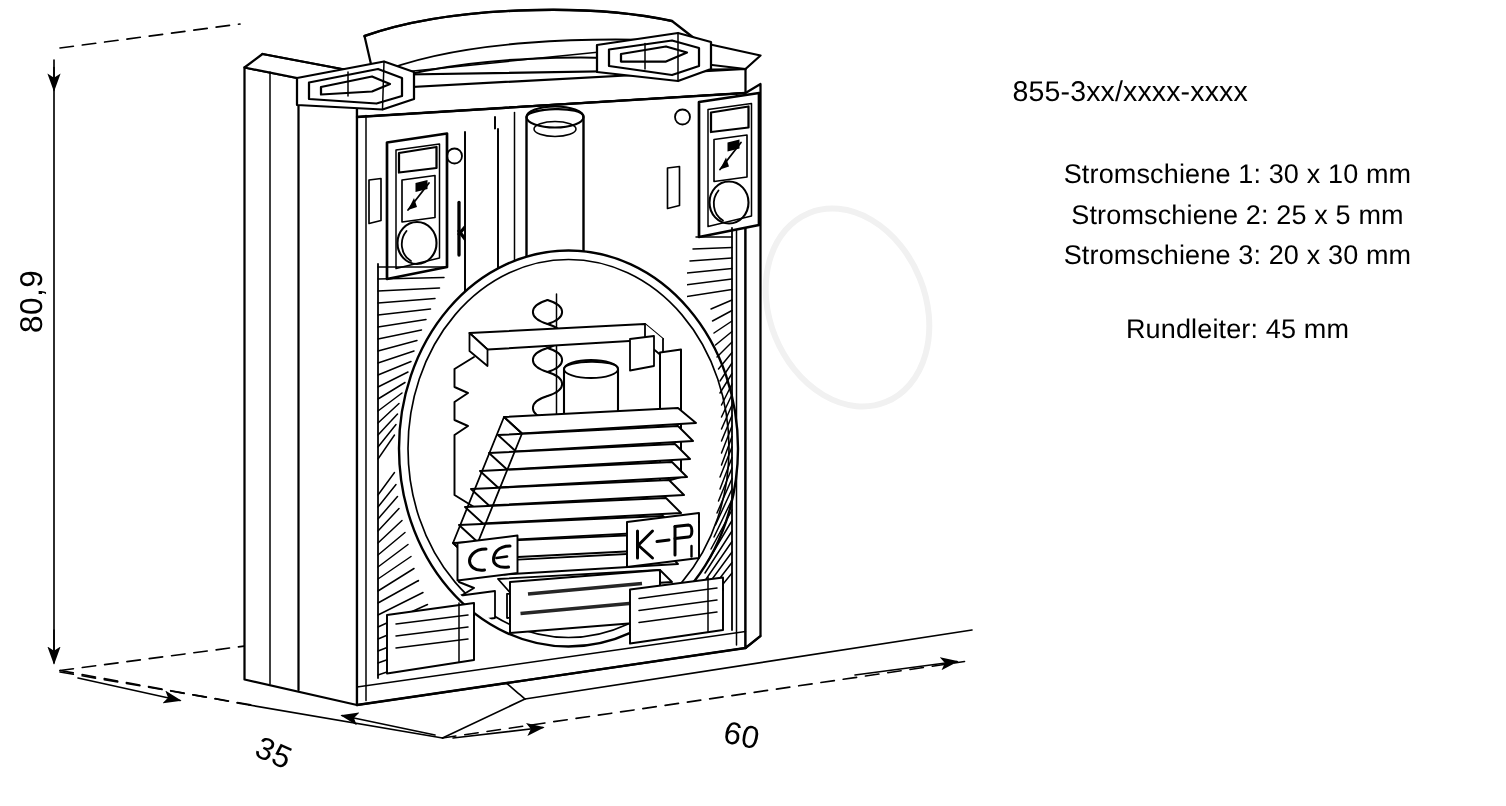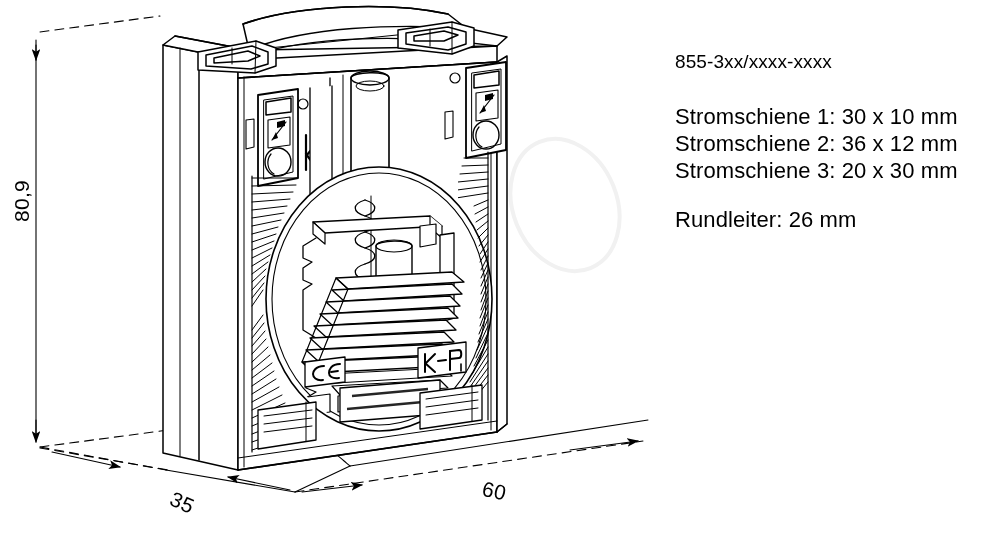--- a/index.html
+++ b/index.html
@@ -4,21 +4,21 @@
 <style>
   html,body{margin:0;padding:0;background:#fff;}
   body{width:1004px;height:537px;position:relative;overflow:hidden;
        font-family:"Liberation Sans",sans-serif;color:#000;}
   #stage{position:absolute;left:0;top:0;width:1004px;height:537px;}
   svg.layer{position:absolute;left:0;top:0;width:1004px;height:537px;}
   .specs{position:absolute;left:675px;top:22px;width:300px;margin-top:27px;}
   .spec-title{font-size:19px;line-height:26px;letter-spacing:.1px;white-space:nowrap;}
   .spec-gap-a{height:28px;}
   .spec-gap-b{height:22px;}
-  .spec-line{font-size:22px;line-height:27px;letter-spacing:.1px;white-space:nowrap;}
+  .spec-line{font-size:18px;line-height:27px;letter-spacing:.1px;white-space:nowrap;text-align:center;}
   .dimtxt{position:absolute;font-size:21px;letter-spacing:.3px;}
   #dim-h{left:10px;top:222px;transform:rotate(-90deg);transform-origin:left top;}
   #dim-d{left:176px;top:487px;transform:rotate(24deg);transform-origin:left top;}
   #dim-w{left:485px;top:477px;transform:rotate(12deg);transform-origin:left top;}
 </style>
 </head>
 <body>
 
 <div id="stage">
 
@@ -346,19 +346,19 @@
   </svg>
 
   <div class="dimtxt" id="dim-h">80,9</div>
   <div class="dimtxt" id="dim-d">35</div>
   <div class="dimtxt" id="dim-w">60</div>
 
   <div class="specs">
     <div class="spec-title">855-3xx/xxxx-xxxx</div>
     <div class="spec-gap-a"></div>
     <div class="spec-line">Stromschiene 1: 30 x 10 mm</div>
-    <div class="spec-line">Stromschiene 2: 36 x 12 mm</div>
+    <div class="spec-line">Stromschiene 2: 25 x 5 mm</div>
     <div class="spec-line">Stromschiene 3: 20 x 30 mm</div>
     <div class="spec-gap-b"></div>
-    <div class="spec-line">Rundleiter: 26 mm</div>
+    <div class="spec-line">Rundleiter: 45 mm</div>
   </div>
 
 </div>
 
 </body></html>

